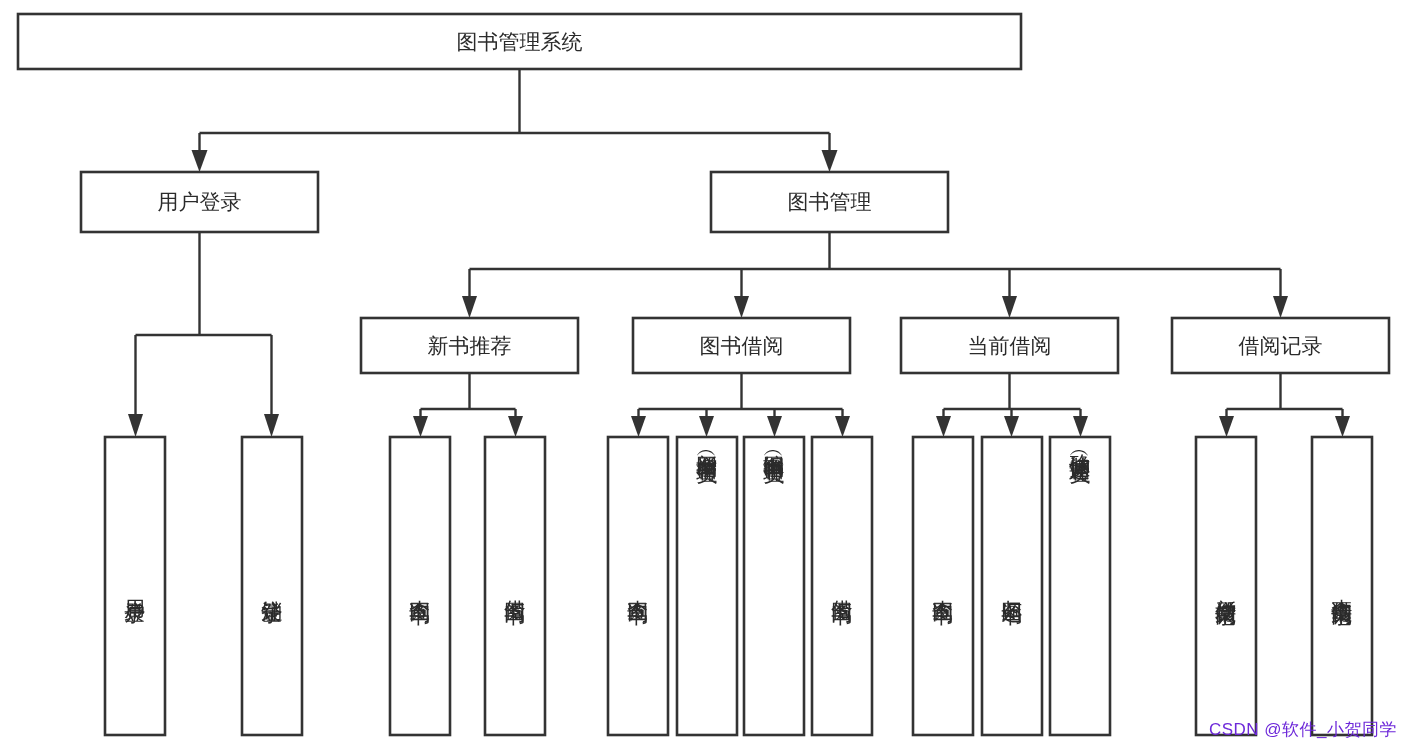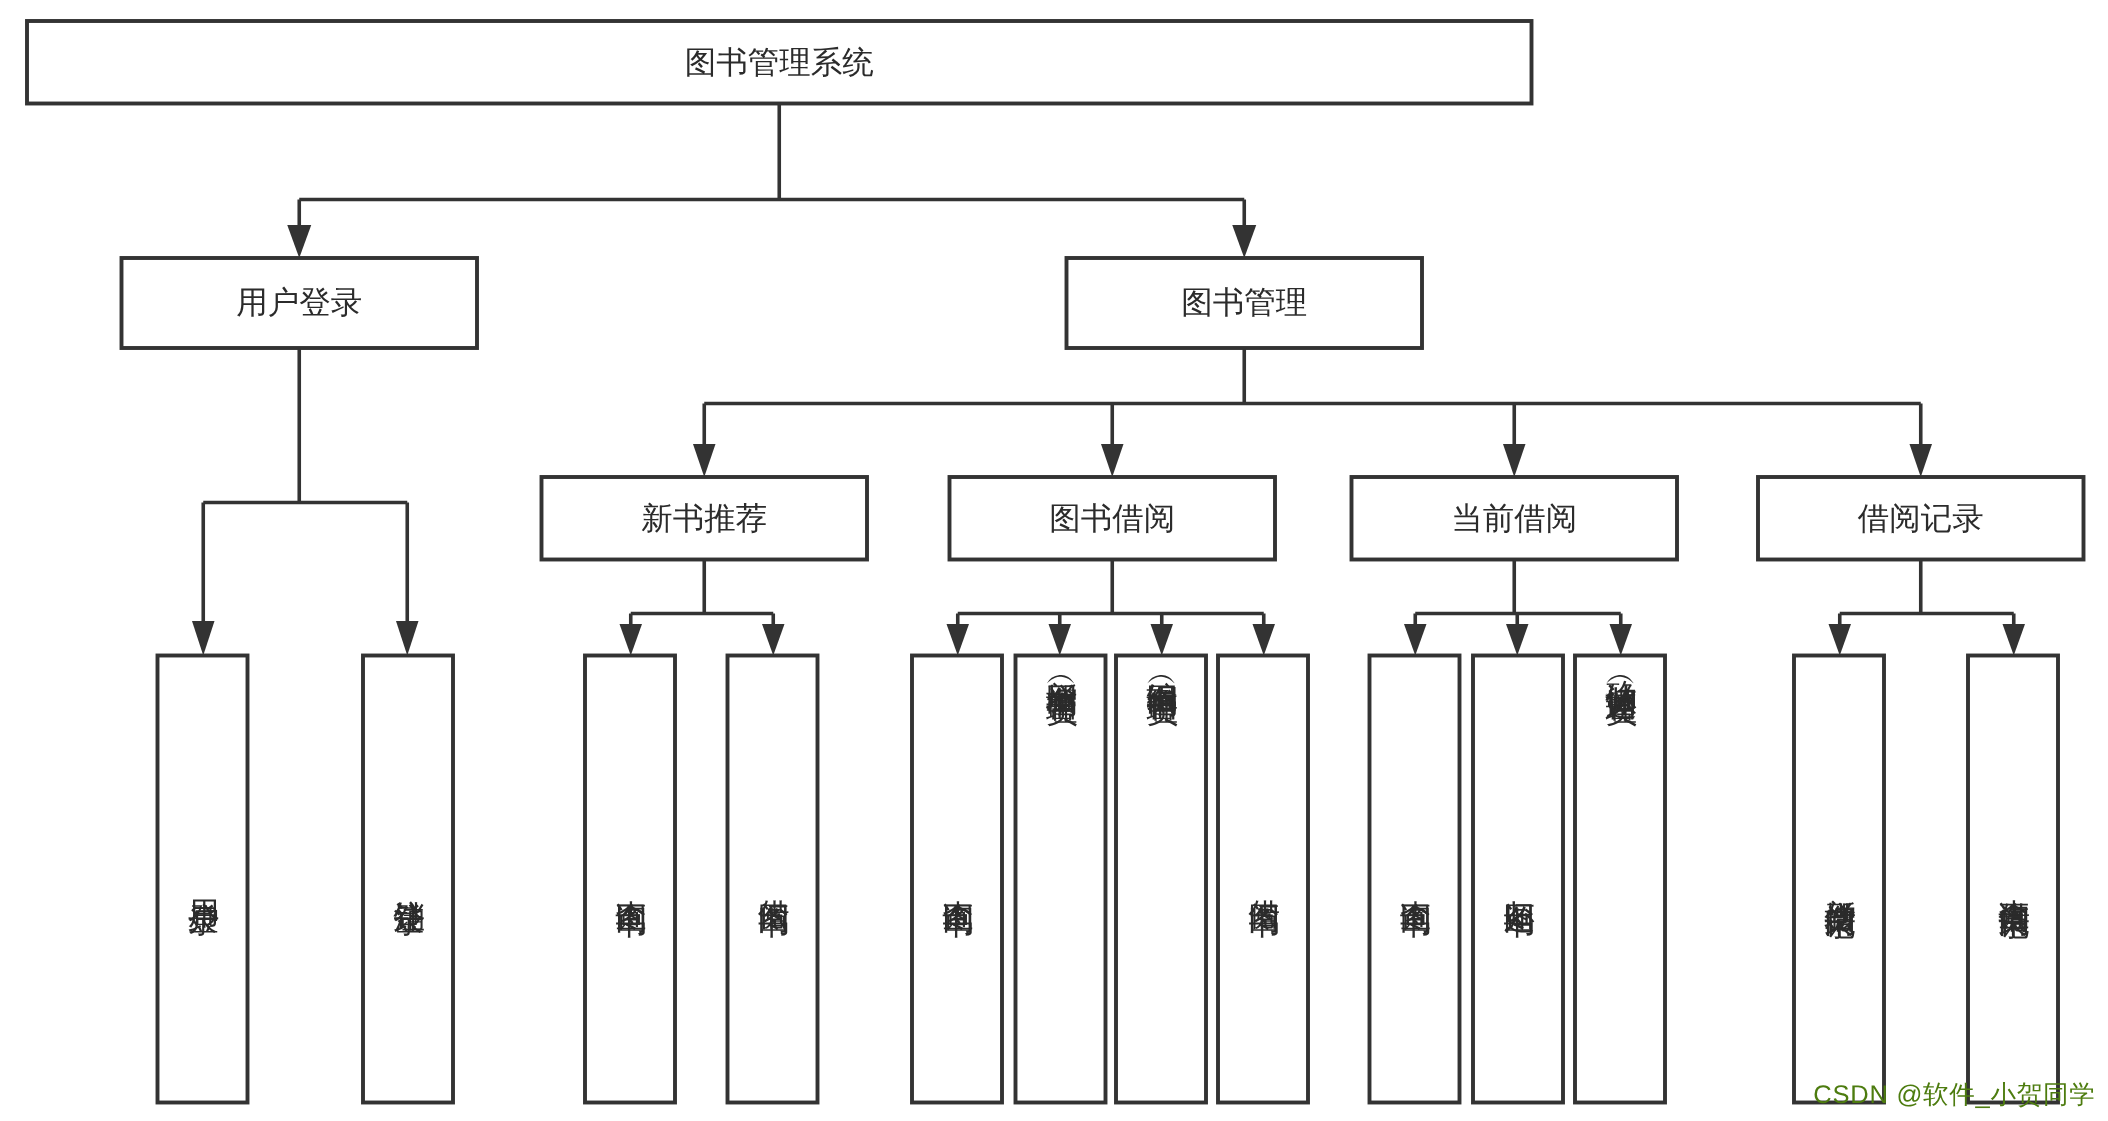--- a/index.html
+++ b/index.html
@@ -65,21 +65,21 @@
     line-height: 1.12;
     letter-spacing: 1.5px;
     white-space: nowrap;
   }
   #watermark {
     position: absolute;
     right: 8px;
     bottom: 6px;
     font-family: "Liberation Sans", "DejaVu Sans", sans-serif;
     font-size: 17px;
-    color: #4d7c0f;
+    color: #6d28d9;
     white-space: nowrap;
     letter-spacing: 0.5px;
   }
 </style>
 </head>
 <body>
 
 <div id="diagram-root">
 
   <svg class="flow" viewBox="0 0 1405 747">

